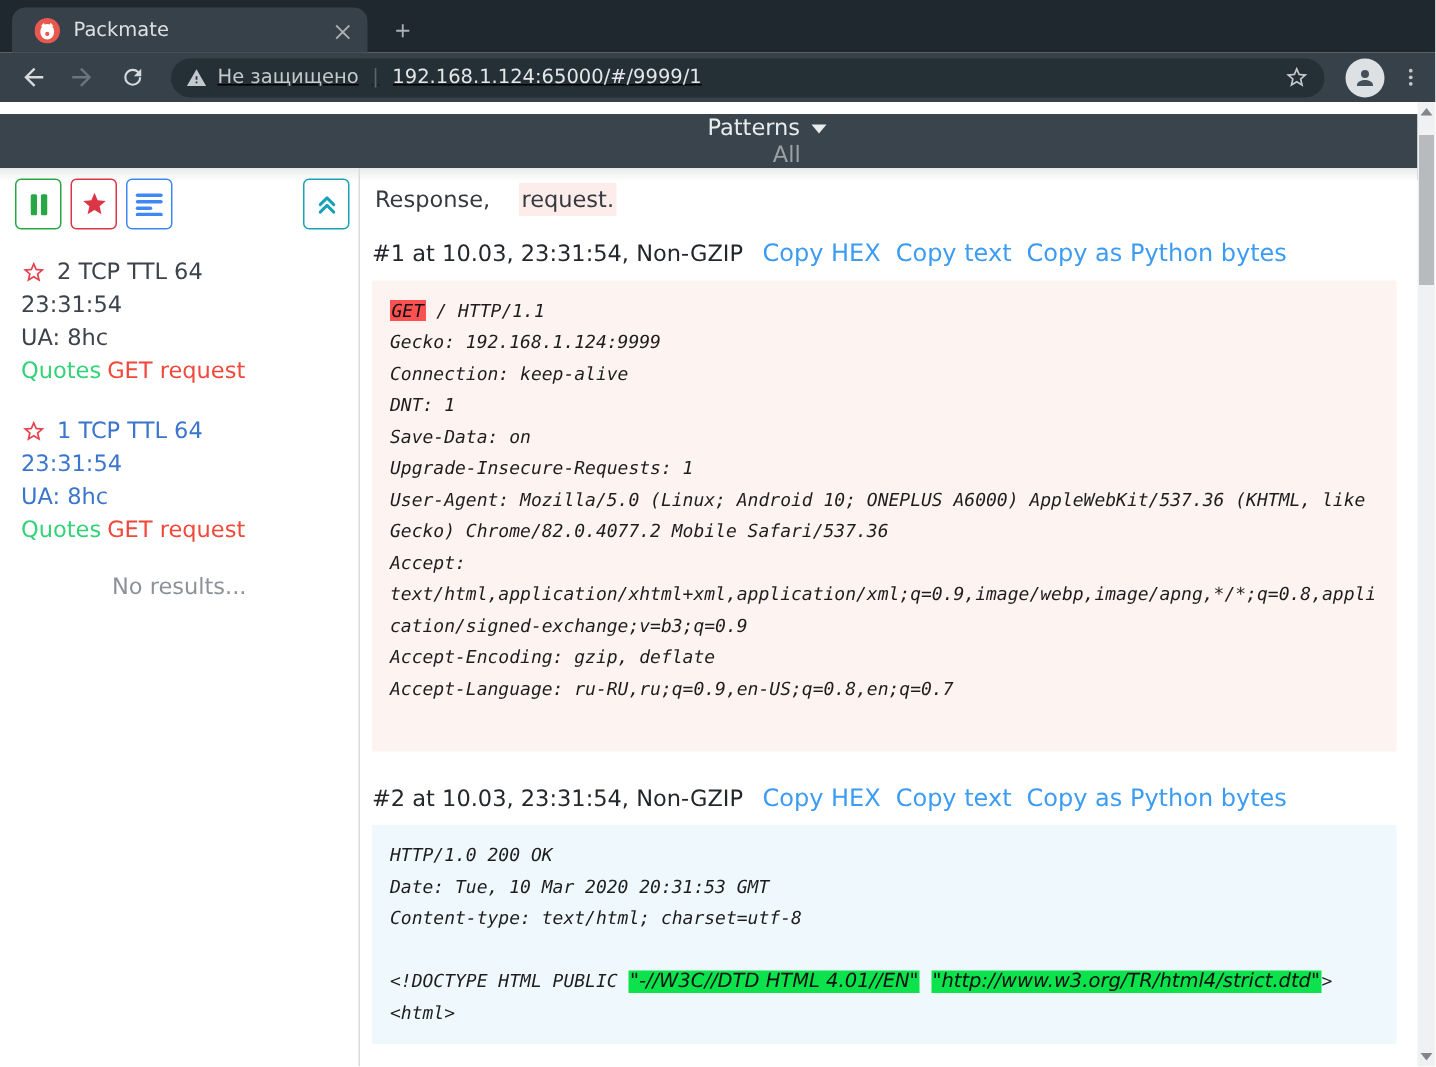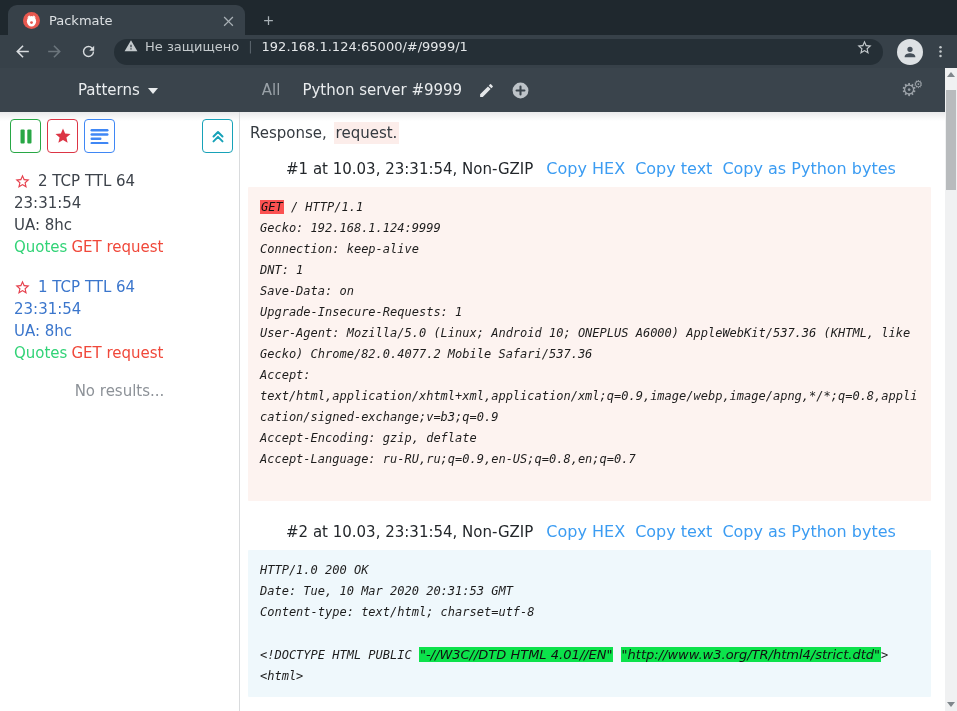--- a/index.html
+++ b/index.html
@@ -15,30 +15,30 @@
   .icon-btn{display:flex;align-items:center;justify-content:center;}
   .tab-close{width:18px;height:18px;border-radius:50%;}
   .newtab{position:absolute;left:254px;top:6px;width:28px;height:28px;display:flex;align-items:center;justify-content:center;border-radius:50%;}
 
   .toolbar{height:33px;background:#374149;display:flex;align-items:center;}
   .nav-btn{width:28px;height:28px;display:flex;align-items:center;justify-content:center;flex:0 0 auto;}
   .nav-back{margin-left:8px;}
   .nav-fwd{margin-left:4px;}
   .nav-reload{margin-left:6px;}
   .urlbar{height:26px;background:#252f36;border-radius:13px;flex:1;margin:0 8px 0 12px;
-          display:flex;align-items:flex-start;padding:0 10px;min-width:0;}
+          display:flex;align-items:center;padding:0 10px;min-width:0;text-decoration:underline;}
   .sec-text{color:#c3c9cc;font-size:13px;margin-left:7px;white-space:nowrap;}
   .url-divider{color:#5a646b;margin:0 9px;font-size:13px;}
   .url-text{color:#e4e7e9;font-size:13px;flex:1;white-space:nowrap;overflow:hidden;}
   .avatar{width:26px;height:26px;border-radius:50%;background:#dde1e4;display:flex;align-items:center;justify-content:center;margin:0 6px;flex:0 0 auto;}
   .kebab{width:22px;height:26px;display:flex;align-items:center;justify-content:center;margin-right:6px;flex:0 0 auto;}
 
   
-  .appheader{position:absolute;top:68px;left:0;width:945px;height:44px;background:#3a444c;
-             display:flex;align-items:center;box-sizing:border-box;}
+  .appheader{position:absolute;top:76px;left:0;width:945px;height:44px;background:#3a444c;
+             display:flex;align-items:center;box-sizing:border-box;flex-direction:column;}
   .patterns{margin-left:78px;color:#e9ecee;font-size:15px;display:flex;align-items:center;cursor:pointer;}
   .caret{display:inline-block;width:0;height:0;border-left:5px solid transparent;border-right:5px solid transparent;
          border-top:6px solid #e9ecee;margin-left:8px;margin-top:2px;}
   .filter-all{margin-left:104px;color:#99a1a7;font-size:15px;cursor:pointer;}
   .pattern-name{margin-left:22px;color:#e9ecee;font-size:15px;}
   .hdr-icon{margin-left:16px;display:flex;align-items:center;justify-content:center;}
   .gears{margin-left:auto;margin-right:22px;color:#9aa1a7;font-family:"DejaVu Sans",sans-serif;display:flex;align-items:flex-start;cursor:pointer;}
   .gear-big{font-size:18px;line-height:18px;}
   .gear-small{font-size:11px;line-height:11px;margin-left:-4px;margin-top:-2px;}
 
@@ -61,21 +61,21 @@
   .star-wrap{display:inline-flex;margin-right:7px;}
   .star16{width:17px;height:17px;}
   .entry-tags .tag{margin-right:4px;}
   .no-results{text-align:center;color:#8d9298;font-size:15px;}
 
   .main{flex:1;padding:12px 14px 0 8px;overflow:hidden;min-width:0;}
   .pattern-line{font-size:15px;color:#343a40;margin-bottom:17px;}
   .pattern-line .term{padding:2px 2px;}
   .packet{margin-bottom:21px;}
   .packet-head{font-size:15px;color:#23272b;display:flex;align-items:baseline;margin-bottom:9px;}
-  .packet-meta{margin-right:13px;white-space:nowrap;margin-left:38px;}
+  .packet-meta{margin-right:13px;white-space:nowrap;}
   .copy-link{color:#3b9cf2;font-size:16px;margin-right:10px;cursor:pointer;white-space:nowrap;}
   .payload{font-family:"DejaVu Sans Mono",monospace;font-size:12px;line-height:21px;color:#1d1d1d;
            padding:10px 12px;border-radius:1px;font-style:italic;}
   .pline{min-height:21px;white-space:pre-wrap;overflow-wrap:break-word;}
   .mark{color:#101010;padding:0 1px;}
   .mark.green{font-family:"DejaVu Sans",sans-serif;font-size:13px;}
 
   
   .scrollbar{position:absolute;right:0;top:68px;bottom:0;width:12px;background:#f0f1f2;}
   .sb-up,.sb-down{position:absolute;left:0;width:12px;height:13px;display:flex;align-items:center;justify-content:center;}
@@ -235,21 +235,21 @@
             </div>
             <div class="entry-line">23:31:54</div>
             <div class="entry-line">UA: 8hc</div>
             <div class="entry-tags"><span class="tag" style="color: rgb(50, 211, 119);">Quotes</span><span class="tag" style="color: rgb(240, 72, 58);">GET request</span></div>
           </div>
         </div>
       <div class="no-results">No results...</div>
     </aside>
 
     <main class="main">
-      <div class="pattern-line" id="pattern-terms"><span class="term">Response,</span> <span class="term" style="background: rgb(252, 237, 234);">request.</span></div>
+      <div class="pattern-line" id="pattern-terms"><span class="term">Response,</span> <span class="term" style="background: rgb(252, 237, 234); margin-left: 12px;">request.</span></div>
       <div id="packet-list">
           <div class="packet">
             <div class="packet-head">
               <span class="packet-meta">#1 at 10.03, 23:31:54, Non-GZIP</span>
               <span class="copy-link" style="color: rgb(59, 156, 242);">Copy HEX</span>
               <span class="copy-link" style="color: rgb(59, 156, 242);">Copy text</span>
               <span class="copy-link" style="color: rgb(59, 156, 242);">Copy as Python bytes</span>
             </div>
             <div class="payload" style="background: rgb(253, 243, 240);">
               <div class="pline"><span class="mark red" style="background: rgb(251, 81, 81);">GET</span> / HTTP/1.1</div>

